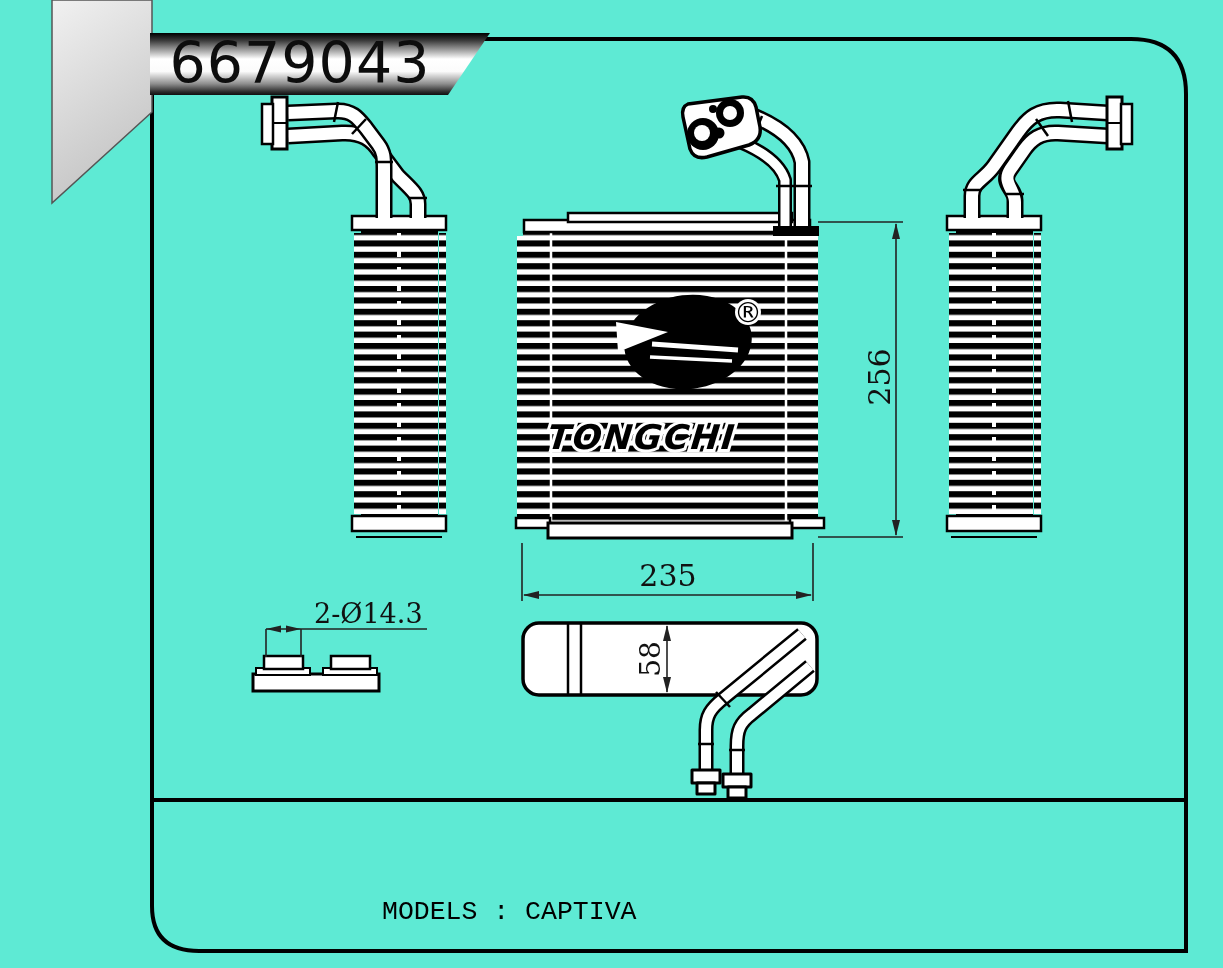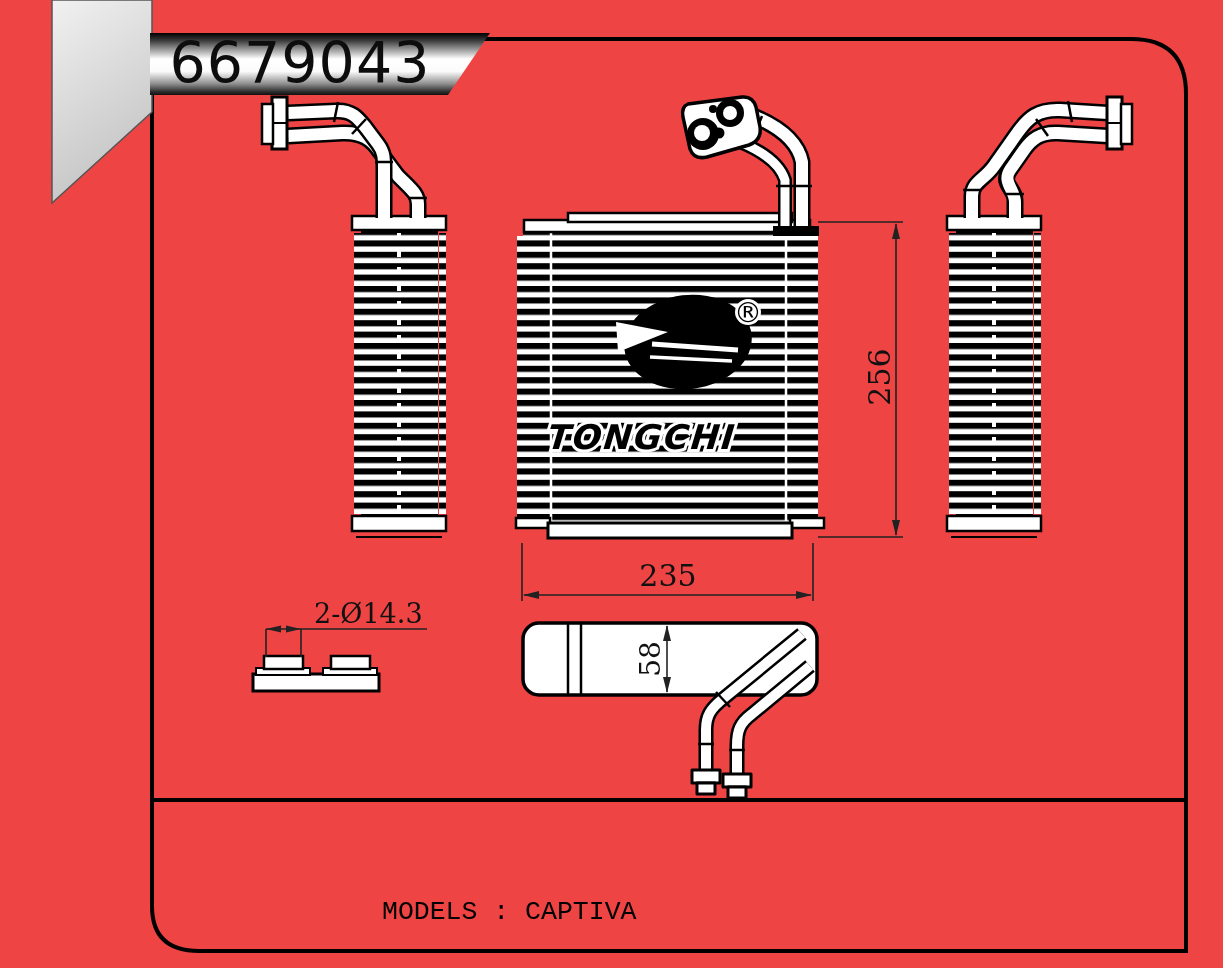--- a/index.html
+++ b/index.html
@@ -1,16 +1,16 @@
 <!DOCTYPE html>
 <html><head>
 <meta charset="utf-8">
 <style>
   html,body{margin:0;padding:0;background:#fff;}
-  #stage{position:relative;width:1223px;height:968px;background:#ef4444;overflow:hidden;
+  #stage{position:relative;width:1223px;height:968px;background:#5eead4;overflow:hidden;
          font-family:"Liberation Sans",sans-serif;}
   svg{position:absolute;left:0;top:0;}
   .ink{stroke:#000;fill:none;}
   .dim-line{stroke:#222;stroke-width:1.6;fill:none;}
   .dim-text{font-family:"DejaVu Serif","Liberation Serif",serif;fill:#111;}
   .banner-text{font-family:"DejaVu Sans","Liberation Sans",sans-serif;fill:#0d0d0d;letter-spacing:1px;}
   .brand-text{font-family:"DejaVu Sans","Liberation Sans",sans-serif;font-weight:bold;font-style:italic;
               fill:#000;letter-spacing:2px;paint-order:stroke;stroke:#fff;stroke-width:6px;}
   .reg-text{font-family:"DejaVu Sans",sans-serif;fill:#000;}
   #specs{position:absolute;left:382px;top:824px;font-family:"Liberation Mono","DejaVu Sans Mono",monospace;

